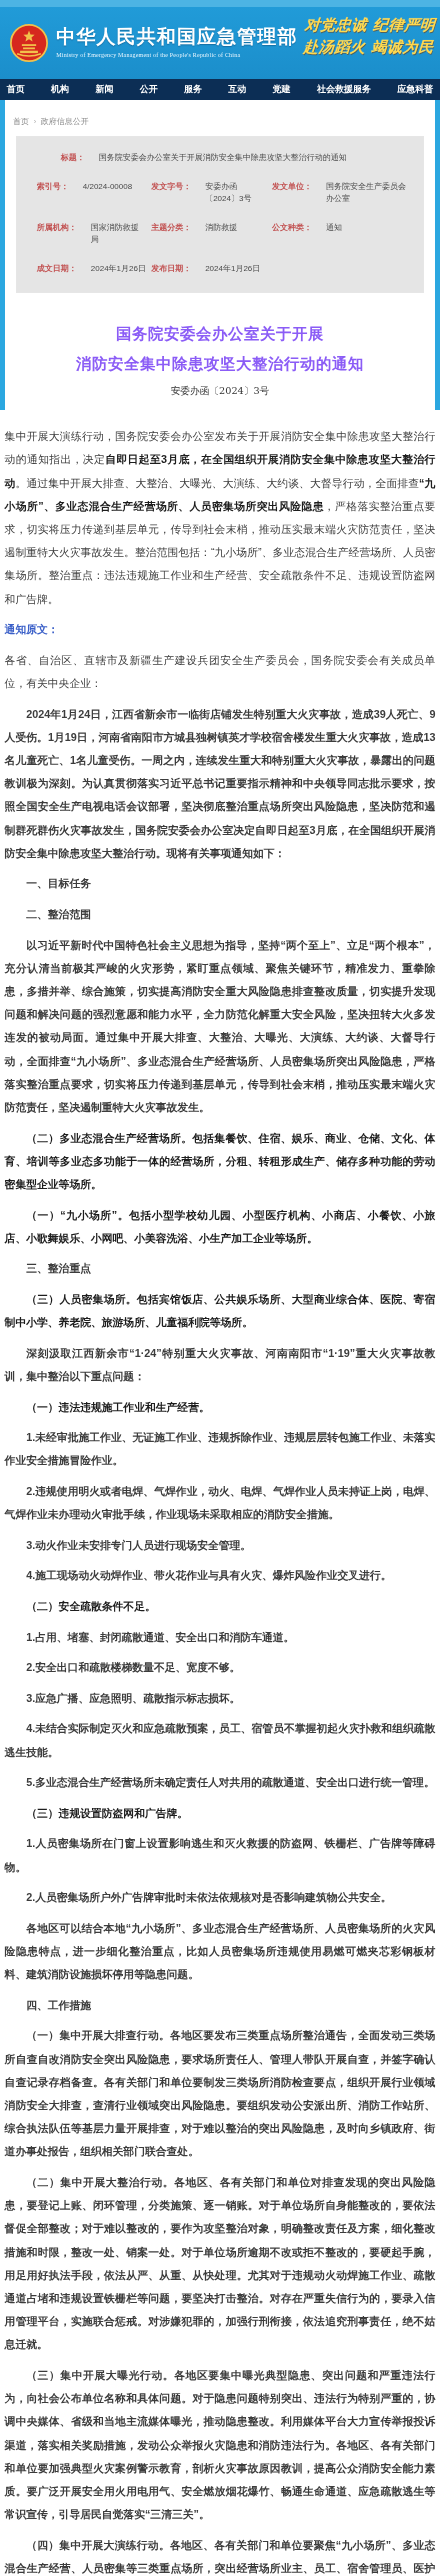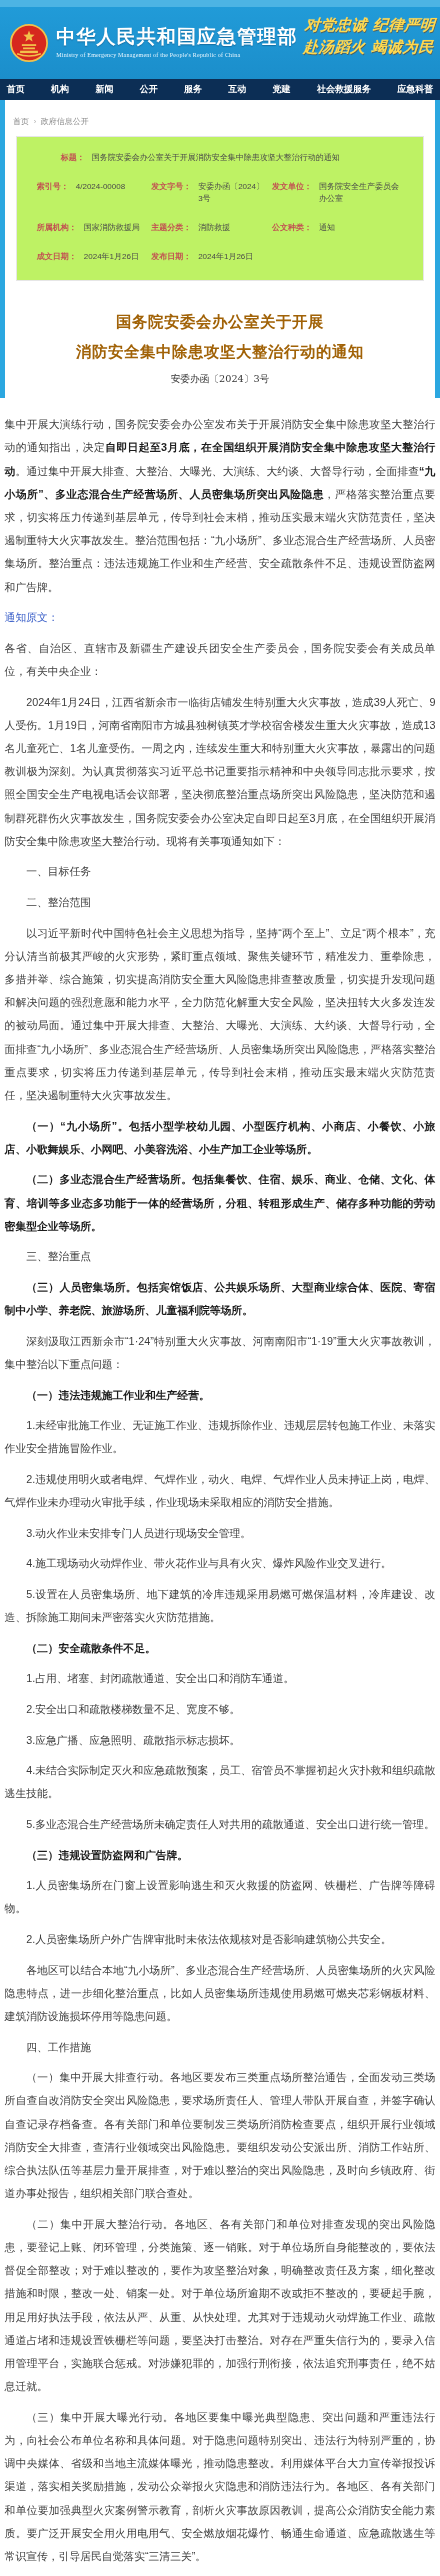--- a/index.html
+++ b/index.html
@@ -45,50 +45,50 @@
   .band { background:#2ba7e0; padding:0 5.1px; }
   .panel { background:#ffffff; padding:0.6px 0 12.5px 0; }
   .breadcrumb {
     padding:15px 8px 0 8px; font-size:8px; color:#8a8a8a;
     display:flex; align-items:center; gap:4.6px;
   }
   .breadcrumb a { color:#8a8a8a; text-decoration:none; cursor:pointer; }
   .crumb-sep { color:#aaaaaa; font-size:7.4px; }
   
   .meta-box {
-    margin:9px 11.4px 0 11.4px; border:0.6px solid #e6e6e6; background:#bef264;
+    margin:9px 11.4px 0 11.4px; border:0.6px solid #e6e6e6; background:#e5e5e5;
     padding:15px 16px 17px 19.3px;
   }
   .meta-grid {
     display:grid; grid-template-columns:1.02fr 1.08fr 1.25fr;
     row-gap:17px; column-gap:4.6px; font-size:8px;
   }
   .mfield { display:flex; align-items:flex-start; line-height:1.5; }
   .mfield.wide { grid-column:1 / -1; padding-left:24px; }
   .mlabel { color:#c25252; font-weight:bold; white-space:nowrap; }
-  .mvalue { color:#4a4a4a; margin-left:7px; }
+  .mvalue { color:#4a4a4a; margin-left:14px; }
   
   .doc-title {
-    margin-top:26px; text-align:center; color:#a16207;
+    margin-top:26px; text-align:center; color:#8b5cf6;
     font-family:"DejaVu Serif", serif; font-weight:600;
     font-size:15.4px; line-height:1.95; letter-spacing:0.6px;
   }
   .doc-number {
     text-align:center; color:#333333; font-size:9.7px; margin-top:5.7px;
     font-family:"DejaVu Serif", serif;
   }
   
   .article { padding:15px 4.6px 36px 4.6px; }
   .para {
     margin:0 0 7.4px 0; font-size:10.8px; line-height:2.15; color:#3c3c3c;
     text-align:justify; word-break:break-all;
   }
-  .para.indent { text-indent:2em; }
+  .para.indent { text-indent:2em;font-weight:bold; }
   .para .b, .para.boldp { font-weight:bold; color:#1d1d1d; }
-  .para.bluelabel { color:#3a5fc8; font-weight:normal; }
+  .para.bluelabel { color:#3a5fc8; font-weight:bold; }
   .para.section { color:#3c3c3c; }
 </style>
 </head>
 <body>
 
 <div class="topstrip"></div>
 
 <div class="header">
   <svg class="emblem" viewBox="0 0 64 64">
     <circle cx="32" cy="32" r="30.5" fill="#d6281e" stroke="#f2c14b" stroke-width="3"></circle>
@@ -178,31 +178,30 @@
 </div>
 
 <div class="article">
     <p class="para normal"><span>集中开展大演练行动，国务院安委会办公室发布关于开展消防安全集中除患攻坚大整治行动的通知指出，决定</span><span class="b">自即日起至3月底，在全国组织开展消防安全集中除患攻坚大整治行动</span><span>。通过集中开展大排查、大整治、大曝光、大演练、大约谈、大督导行动，全面排查</span><span class="b">“九小场所”、多业态混合生产经营场所、人员密集场所突出风险隐患</span><span>，严格落实整治重点要求，切实将压力传递到基层单元，传导到社会末梢，推动压实最末端火灾防范责任，坚决遏制重特大火灾事故发生。整治范围包括：“九小场所”、多业态混合生产经营场所、人员密集场所。整治重点：违法违规施工作业和生产经营、安全疏散条件不足、违规设置防盗网和广告牌。</span></p>
     <p class="para bluelabel"><span>通知原文：</span></p>
     <p class="para normal"><span>各省、自治区、直辖市及新疆生产建设兵团安全生产委员会，国务院安委会有关成员单位，有关中央企业：</span></p>
     <p class="para normal indent"><span>2024年1月24日，江西省新余市一临街店铺发生特别重大火灾事故，造成39人死亡、9人受伤。1月19日，河南省南阳市方城县独树镇英才学校宿舍楼发生重大火灾事故，造成13名儿童死亡、1名儿童受伤。一周之内，连续发生重大和特别重大火灾事故，暴露出的问题教训极为深刻。为认真贯彻落实习近平总书记重要指示精神和中央领导同志批示要求，按照全国安全生产电视电话会议部署，坚决彻底整治重点场所突出风险隐患，坚决防范和遏制群死群伤火灾事故发生，国务院安委会办公室决定自即日起至3月底，在全国组织开展消防安全集中除患攻坚大整治行动。现将有关事项通知如下：</span></p>
     <p class="para section indent"><span>一、目标任务</span></p>
     <p class="para section indent"><span>二、整治范围</span></p>
     <p class="para normal indent"><span>以习近平新时代中国特色社会主义思想为指导，坚持“两个至上”、立足“两个根本”，充分认清当前极其严峻的火灾形势，紧盯重点领域、聚焦关键环节，精准发力、重拳除患，多措并举、综合施策，切实提高消防安全重大风险隐患排查整改质量，切实提升发现问题和解决问题的强烈意愿和能力水平，全力防范化解重大安全风险，坚决扭转大火多发连发的被动局面。通过集中开展大排查、大整治、大曝光、大演练、大约谈、大督导行动，全面排查“九小场所”、多业态混合生产经营场所、人员密集场所突出风险隐患，严格落实整治重点要求，切实将压力传递到基层单元，传导到社会末梢，推动压实最末端火灾防范责任，坚决遏制重特大火灾事故发生。</span></p>
+    <p class="para boldp indent"><span>（二）多业态混合生产经营场所。包括集餐饮、住宿、娱乐、商业、仓储、文化、体育、培训等多业态多功能于一体的经营场所，分租、转租形成生产、储存多种功能的劳动密集型企业等场所。</span></p>
     <p class="para boldp indent"><span>（一）“九小场所”。包括小型学校幼儿园、小型医疗机构、小商店、小餐饮、小旅店、小歌舞娱乐、小网吧、小美容洗浴、小生产加工企业等场所。</span></p>
-    <p class="para boldp indent"><span>（二）多业态混合生产经营场所。包括集餐饮、住宿、娱乐、商业、仓储、文化、体育、培训等多业态多功能于一体的经营场所，分租、转租形成生产、储存多种功能的劳动密集型企业等场所。</span></p>
     <p class="para section indent"><span>三、整治重点</span></p>
     <p class="para boldp indent"><span>（三）人员密集场所。包括宾馆饭店、公共娱乐场所、大型商业综合体、医院、寄宿制中小学、养老院、旅游场所、儿童福利院等场所。</span></p>
     <p class="para normal indent"><span>深刻汲取江西新余市“1·24”特别重大火灾事故、河南南阳市“1·19”重大火灾事故教训，集中整治以下重点问题：</span></p>
     <p class="para boldp indent"><span>（一）违法违规施工作业和生产经营。</span></p>
     <p class="para normal indent"><span>1.未经审批施工作业、无证施工作业、违规拆除作业、违规层层转包施工作业、未落实作业安全措施冒险作业。</span></p>
     <p class="para normal indent"><span>2.违规使用明火或者电焊、气焊作业，动火、电焊、气焊作业人员未持证上岗，电焊、气焊作业未办理动火审批手续，作业现场未采取相应的消防安全措施。</span></p>
     <p class="para normal indent"><span>3.动火作业未安排专门人员进行现场安全管理。</span></p>
     <p class="para normal indent"><span>4.施工现场动火动焊作业、带火花作业与具有火灾、爆炸风险作业交叉进行。</span></p>
-    <p class="para normal indent"><span>5.设置在人员密集场所、地下建筑的冷库违规采用易燃可燃保温材料，冷库建设、改造、拆除施工期间未严密落实火灾防范措施。</span></p>
     <p class="para boldp indent"><span>（二）安全疏散条件不足。</span></p>
     <p class="para normal indent"><span>1.占用、堵塞、封闭疏散通道、安全出口和消防车通道。</span></p>
     <p class="para normal indent"><span>2.安全出口和疏散楼梯数量不足、宽度不够。</span></p>
     <p class="para normal indent"><span>3.应急广播、应急照明、疏散指示标志损坏。</span></p>
     <p class="para normal indent"><span>4.未结合实际制定灭火和应急疏散预案，员工、宿管员不掌握初起火灾扑救和组织疏散逃生技能。</span></p>
     <p class="para normal indent"><span>5.多业态混合生产经营场所未确定责任人对共用的疏散通道、安全出口进行统一管理。</span></p>
     <p class="para boldp indent"><span>（三）违规设置防盗网和广告牌。</span></p>
     <p class="para normal indent"><span>1.人员密集场所在门窗上设置影响逃生和灭火救援的防盗网、铁栅栏、广告牌等障碍物。</span></p>
     <p class="para normal indent"><span>2.人员密集场所户外广告牌审批时未依法依规核对是否影响建筑物公共安全。</span></p>
     <p class="para normal indent"><span>各地区可以结合本地“九小场所”、多业态混合生产经营场所、人员密集场所的火灾风险隐患特点，进一步细化整治重点，比如人员密集场所违规使用易燃可燃夹芯彩钢板材料、建筑消防设施损坏停用等隐患问题。</span></p>

